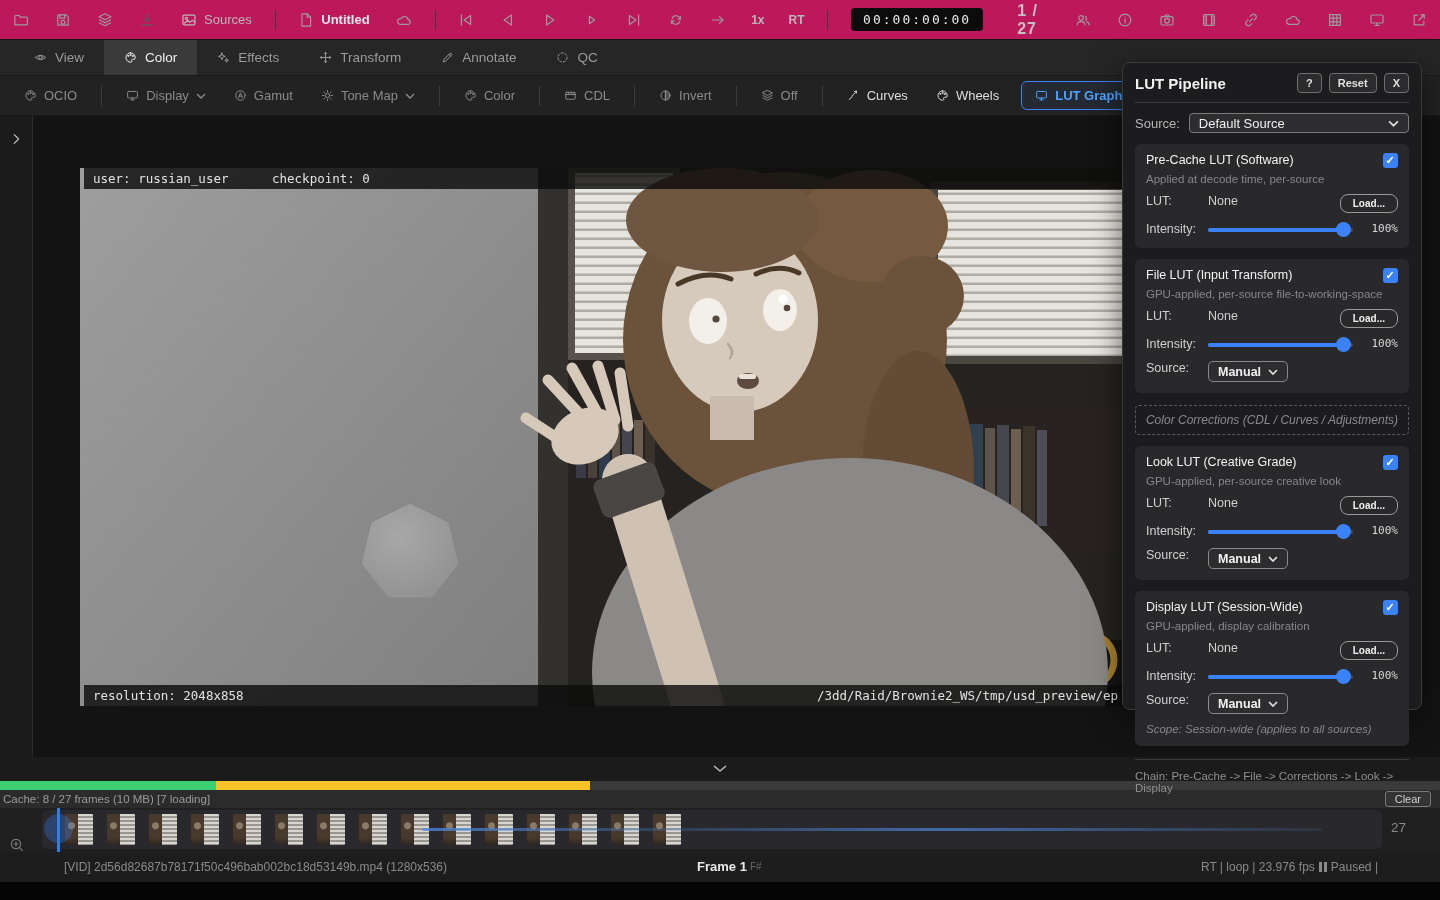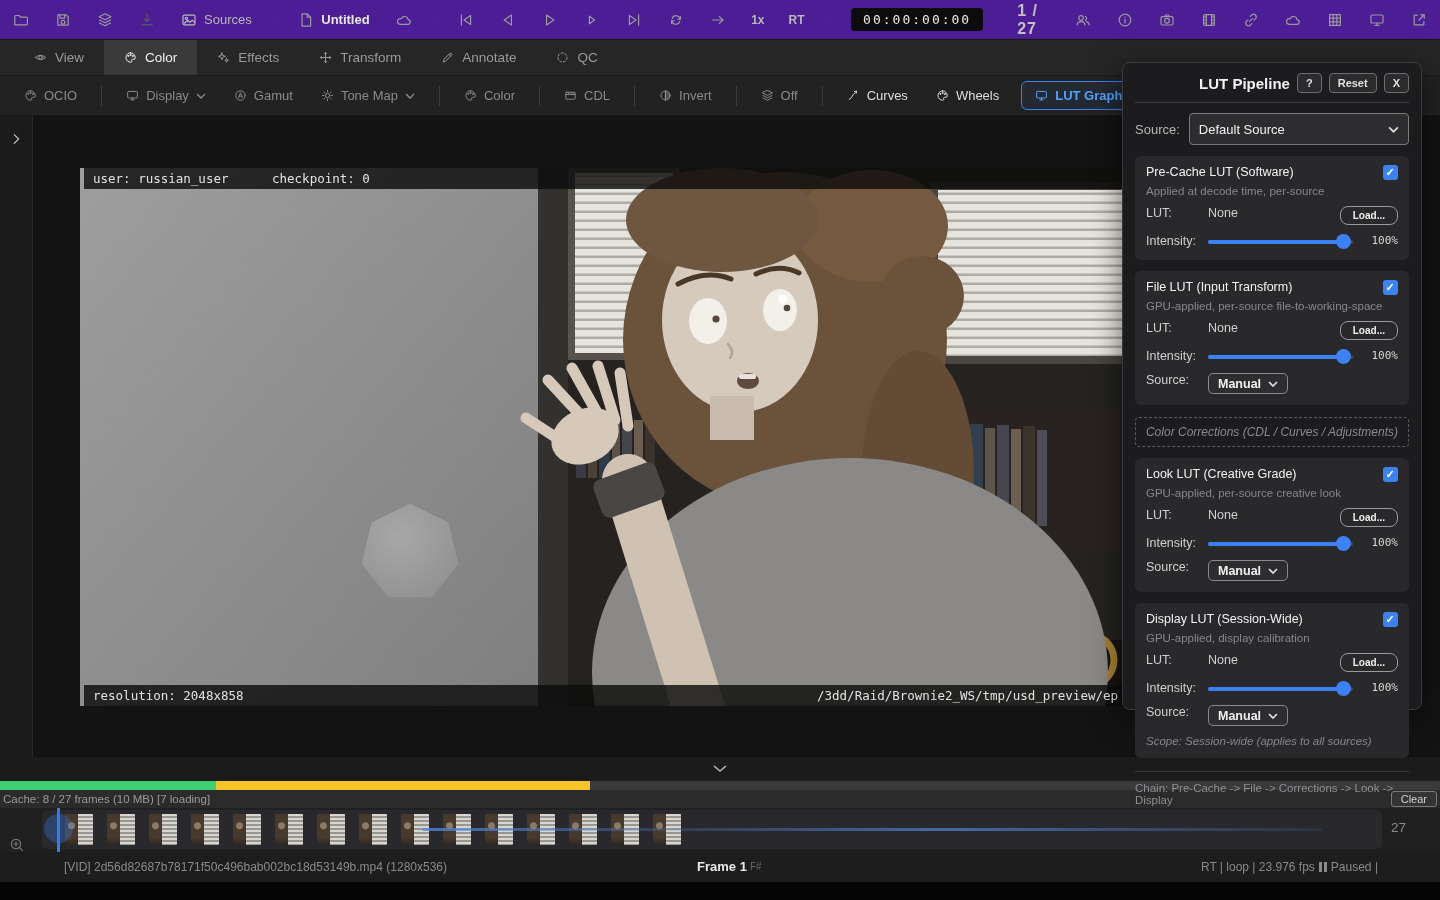--- a/index.html
+++ b/index.html
@@ -5,21 +5,21 @@
   * { margin:0; padding:0; box-sizing:border-box; }
   html,body { background:#000; }
   body { font-family:"Liberation Sans", sans-serif; -webkit-font-smoothing:antialiased; }
   #app { position:relative; width:1440px; height:900px; background:#141414; overflow:hidden; }
 
   .ic { width:16px; height:16px; fill:none; stroke:currentColor; stroke-width:1.2; stroke-linecap:round; stroke-linejoin:round; display:block; }
   .ic.sm { width:13px; height:13px; }
   .vsep { width:1px; height:20px; background:#3c3c3c; margin:0 10px; }
 
   
-  .topbar { position:absolute; left:0; top:0; width:1440px; height:40px; background:#4c1d95; display:flex; align-items:center; border-bottom:1px solid #161616; }
+  .topbar { position:absolute; left:0; top:0; width:1440px; height:40px; background:#be185d; display:flex; align-items:center; border-bottom:1px solid #161616; }
   .tb-btn { display:flex; align-items:center; gap:7px; color:#9a9a9a; padding:0 13px; height:40px; cursor:default; font-size:13px; }
   .tb-btn.dim { color:#5c5c5c; }
   .tb-btn.bright { color:#e8e8e8; font-weight:bold; }
   .tb-label { font-size:13px; }
   .timecode { background:#0c0c0c; border-radius:4px; color:#eaeaea; font-family:"DejaVu Sans Mono", monospace; font-size:13px; letter-spacing:2px; padding:4px 12px; margin:0 14px; }
   .frame-counter { color:#c2c2c2; font-size:16px; letter-spacing:1px; margin:0 20px;font-weight:bold; }
   .tb-text { color:#b8b8b8; font-size:12px; font-weight:bold; padding:0 12px; }
 
   
   .tabrow { position:absolute; left:0; top:40px; width:1440px; height:36px; background:#262626; display:flex; align-items:stretch; border-bottom:1px solid #1a1a1a; }
@@ -43,26 +43,26 @@
   .v-overlay.top { top:0; }
   .v-overlay.bottom { bottom:0; }
   .ov-user { position:absolute; left:9px; }
   .ov-checkpoint { position:absolute; left:188px; }
   .ov-res { position:absolute; left:9px; }
   .ov-path { position:absolute; left:733px; white-space:nowrap; }
 
   
   .panel { position:absolute; left:1122px; top:62px; width:300px; height:648px; background:#1c1c1e; border:1px solid #3a3a3c; border-radius:8px; box-shadow:0 8px 30px rgba(0,0,0,0.55); z-index:40; padding:10px 12px; color:#ddd; }
   .panel-head { display:flex; align-items:center; }
-  .panel-title { font-size:15px; font-weight:bold; color:#f2f2f2; flex:1;text-align:right; }
+  .panel-title { font-size:15px; font-weight:bold; color:#f2f2f2; flex:1; }
   .p-btn { border:1px solid #6e6e6e; background:#2b2b2d; color:#e0e0e0; border-radius:4px; font-size:11px; font-weight:bold; padding:3px 8px; margin-left:7px; font-family:"Liberation Sans", sans-serif; }
   .panel-divider { height:1px; background:#3a3a3c; margin:9px 0 10px; }
   .src-row { display:flex; align-items:center; gap:9px; }
   .src-label { color:#b5b5b5; font-size:13px; }
-  .select { flex:1; display:flex; align-items:center; background:#2d2d2f; border:1px solid #7a7a7a; border-radius:4px; height:32px; padding:0 9px; color:#f0f0f0; font-size:13px; }
+  .select { flex:1; display:flex; align-items:center; background:#2d2d2f; border:1px solid #7a7a7a; border-radius:4px; height:20px; padding:0 9px; color:#f0f0f0; font-size:13px; }
   .select .sv { flex:1; }
   .select .chev { width:11px; height:7px; stroke:#d8d8d8; fill:none; stroke-width:1.6; }
 
   .card { background:#29292b; border-radius:6px; padding:9px 11px 11px; margin-top:11px; }
   .card-head { display:flex; align-items:flex-start; }
   .card-title { flex:1; font-size:12.5px; font-weight:normal; color:#f2f2f2; }
   .checkbox { width:15px; height:15px; background:#3b82f6; border-radius:3px; position:relative; flex:0 0 auto; }
   .checkbox::after { content:"✓"; position:absolute; left:2.5px; top:0.5px; color:#fff; font-size:11px; font-weight:bold; }
   .card-sub { color:#87878a; font-size:11.5px; margin-top:5px; }
   .crow { display:flex; align-items:flex-start; margin-top:9px; }
@@ -81,21 +81,21 @@
   .chain { color:#8f8f92; font-size:11.5px; margin-top:9px; }
 
   
   .collapse-row { position:absolute; left:0; top:757px; width:1440px; height:24px; background:#1b1b1b; }
   .collapse-chev { position:absolute; left:713px; top:8px; width:14px; height:8px; stroke:#b8b8b8; fill:none; stroke-width:1.6; }
   .cachebar { position:absolute; left:0; top:781px; width:1440px; height:9px; background:#3a3a3a; display:flex; }
   .cache-green { height:100%; background:#3ecf73; }
   .cache-yellow { height:100%; background:#f6c428; }
   .cacheinfo { position:absolute; left:0; top:790px; width:1440px; height:18px; background:#2b2b2b; display:flex; align-items:center; }
   .cacheinfo .txt { color:#9a9a9a; font-size:11.5px; margin-left:3px; flex:1; }
-  .clear-btn { border:1px solid #7a7a7a; background:#343434; color:#cfcfcf; font-size:11px; border-radius:3px; padding:1px 9px; margin-right:3px; font-family:"Liberation Sans", sans-serif; }
+  .clear-btn { border:1px solid #7a7a7a; background:#343434; color:#cfcfcf; font-size:11px; border-radius:3px; padding:1px 9px; margin-right:9px; font-family:"Liberation Sans", sans-serif; }
 
   .timeline { position:absolute; left:0; top:808px; width:1440px; height:44px; background:#202020; }
   .tl-strip { position:absolute; left:42px; top:2px; width:1340px; height:39px; background:#29292d; border-radius:6px; overflow:hidden; }
   .thumbs { position:absolute; left:23px; top:4px; height:31px; display:flex; gap:14px; }
   .thumb { width:28px; height:31px; background:#2a241f; display:flex; flex:0 0 auto; border-radius:1px; overflow:hidden; }
   .t-fig { width:45%; height:100%; background:radial-gradient(circle at 50% 38%, #8a7a66 0 3px, #473a2d 4px 60%, #2a241f 100%); }
   .t-blinds { width:55%; height:100%; background:repeating-linear-gradient(180deg,#d8d6d0 0 2px,#98968e 2px 4px); }
   .waveform { position:absolute; left:380px; top:18px; height:3px; width:900px; background:linear-gradient(90deg, rgba(80,140,230,.75), rgba(80,140,230,.2) 28%, rgba(80,140,230,.65) 58%, rgba(80,140,230,.45) 72%, rgba(80,140,230,.1)); border-radius:2px; }
   .playhead-line { position:absolute; left:57px; top:0; width:3px; height:44px; background:#2f7fe8; }
   .playhead-glow { position:absolute; left:44px; top:6px; width:29px; height:29px; border-radius:50%; background:rgba(59,130,246,0.30); }

